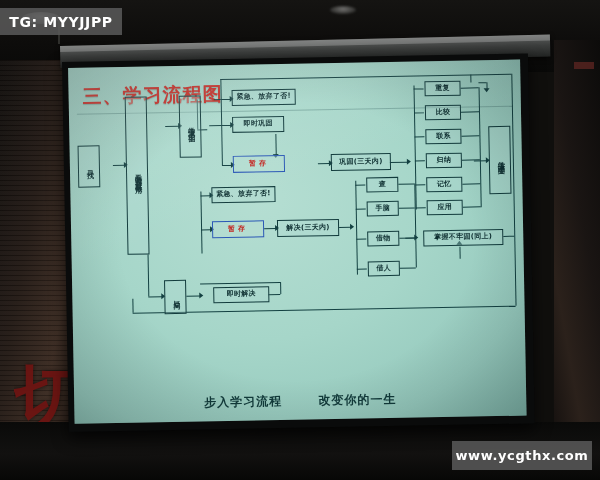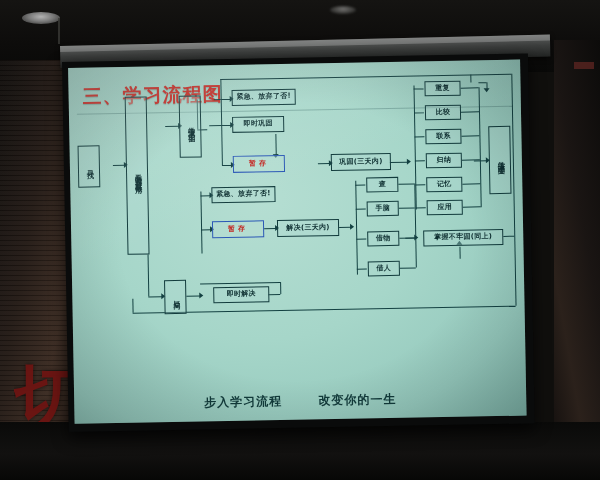--- a/index.html
+++ b/index.html
@@ -321,14 +321,16 @@
 
       <div class="slide-footer">
         <span>步入学习流程</span>
         <span class="gap"></span>
         <span>改变你的一生</span>
       </div>
 
     </div>
   </div>
 
+  <div class="wm" id="wm-tg">TG: MYYJJPP</div>
+  <div class="wm" id="wm-site">www.ycgthx.com</div>
 
 </div>
 
 </body></html>

